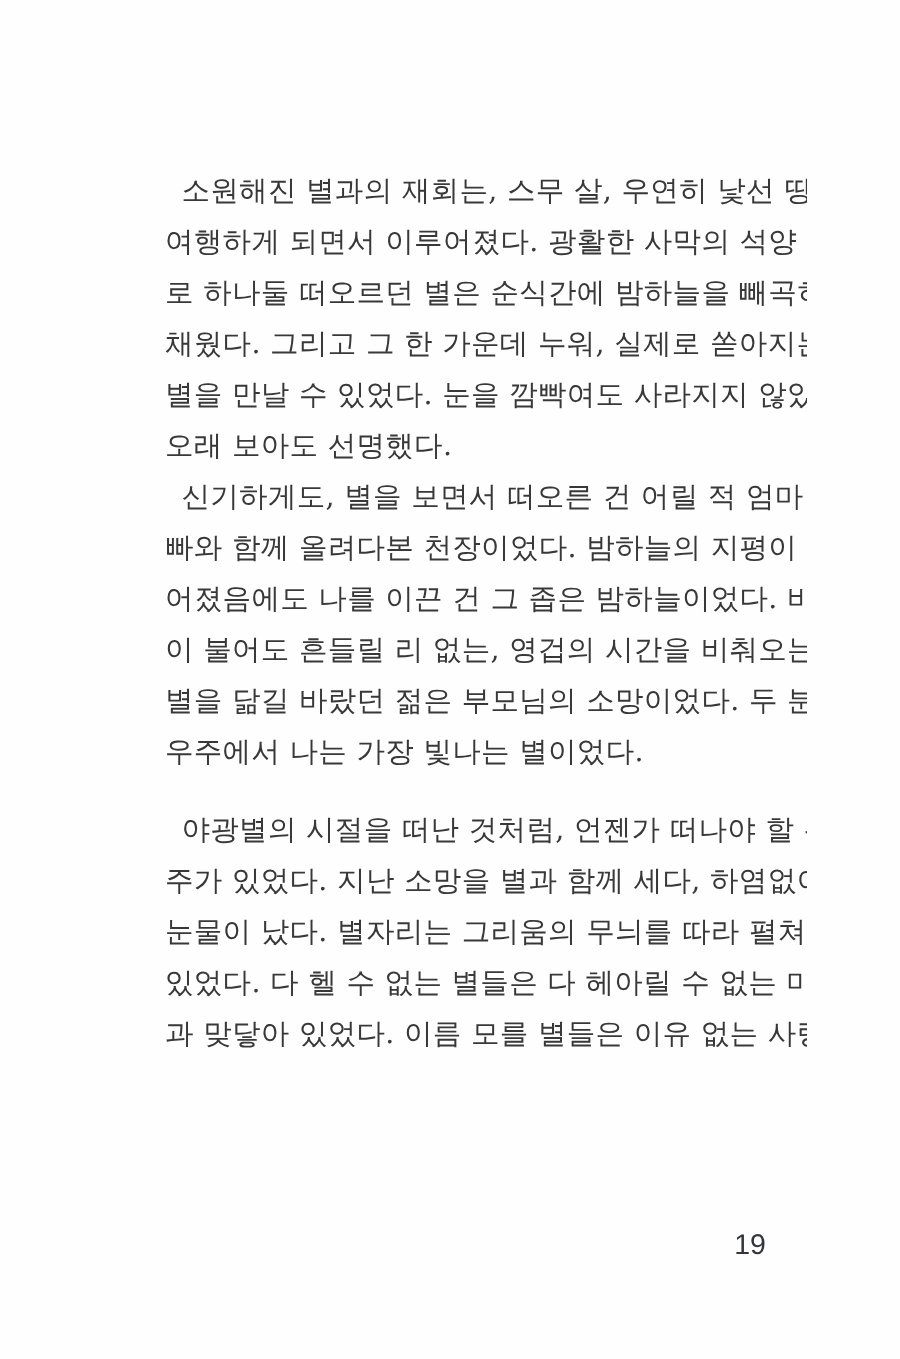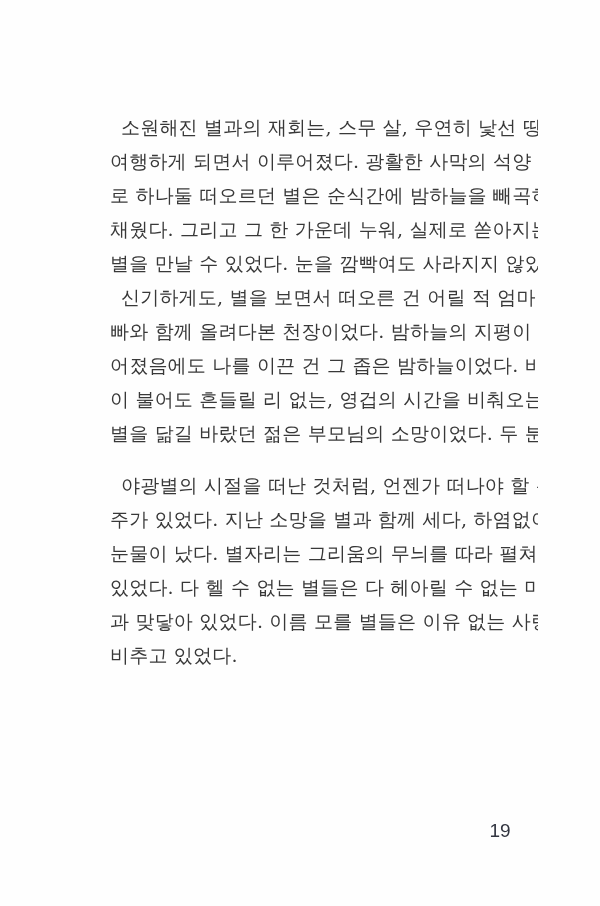--- a/index.html
+++ b/index.html
@@ -63,36 +63,37 @@
 <div class="page">
 
   <div class="text-block">
 
     <div class="para">
       <div class="line indent">소원해진 별과의 재회는, 스무 살, 우연히 낯선 땅을</div>
       <div class="line">여행하게 되면서 이루어졌다. 광활한 사막의 석양 위</div>
       <div class="line">로 하나둘 떠오르던 별은 순식간에 밤하늘을 빼곡히</div>
       <div class="line">채웠다. 그리고 그 한 가운데 누워, 실제로 쏟아지는</div>
       <div class="line">별을 만날 수 있었다. 눈을 깜빡여도 사라지지 않았고</div>
+      <div class="line last">오래 보아도 선명했다.</div>
     </div>
 
     <div class="para">
       <div class="line indent">신기하게도, 별을 보면서 떠오른 건 어릴 적 엄마 아</div>
       <div class="line">빠와 함께 올려다본 천장이었다. 밤하늘의 지평이 넓</div>
       <div class="line">어졌음에도 나를 이끈 건 그 좁은 밤하늘이었다. 바람</div>
       <div class="line">이 불어도 흔들릴 리 없는, 영겁의 시간을 비춰오는,</div>
       <div class="line">별을 닮길 바랐던 젊은 부모님의 소망이었다. 두 분의</div>
+      <div class="line last">우주에서 나는 가장 빛나는 별이었다.</div>
     </div>
 
     <div class="para gap-before">
       <div class="line indent">야광별의 시절을 떠난 것처럼, 언젠가 떠나야 할 우</div>
       <div class="line">주가 있었다. 지난 소망을 별과 함께 세다, 하염없이</div>
       <div class="line">눈물이 났다. 별자리는 그리움의 무늬를 따라 펼쳐져</div>
       <div class="line">있었다. 다 헬 수 없는 별들은 다 헤아릴 수 없는 마음</div>
       <div class="line">과 맞닿아 있었다. 이름 모를 별들은 이유 없는 사랑을</div>
-      <div class="line last">비추고 있었다.</div>
     </div>
 
   </div>
 
   <div class="page-number">19</div>
 
 </div>
 
 </body></html>

